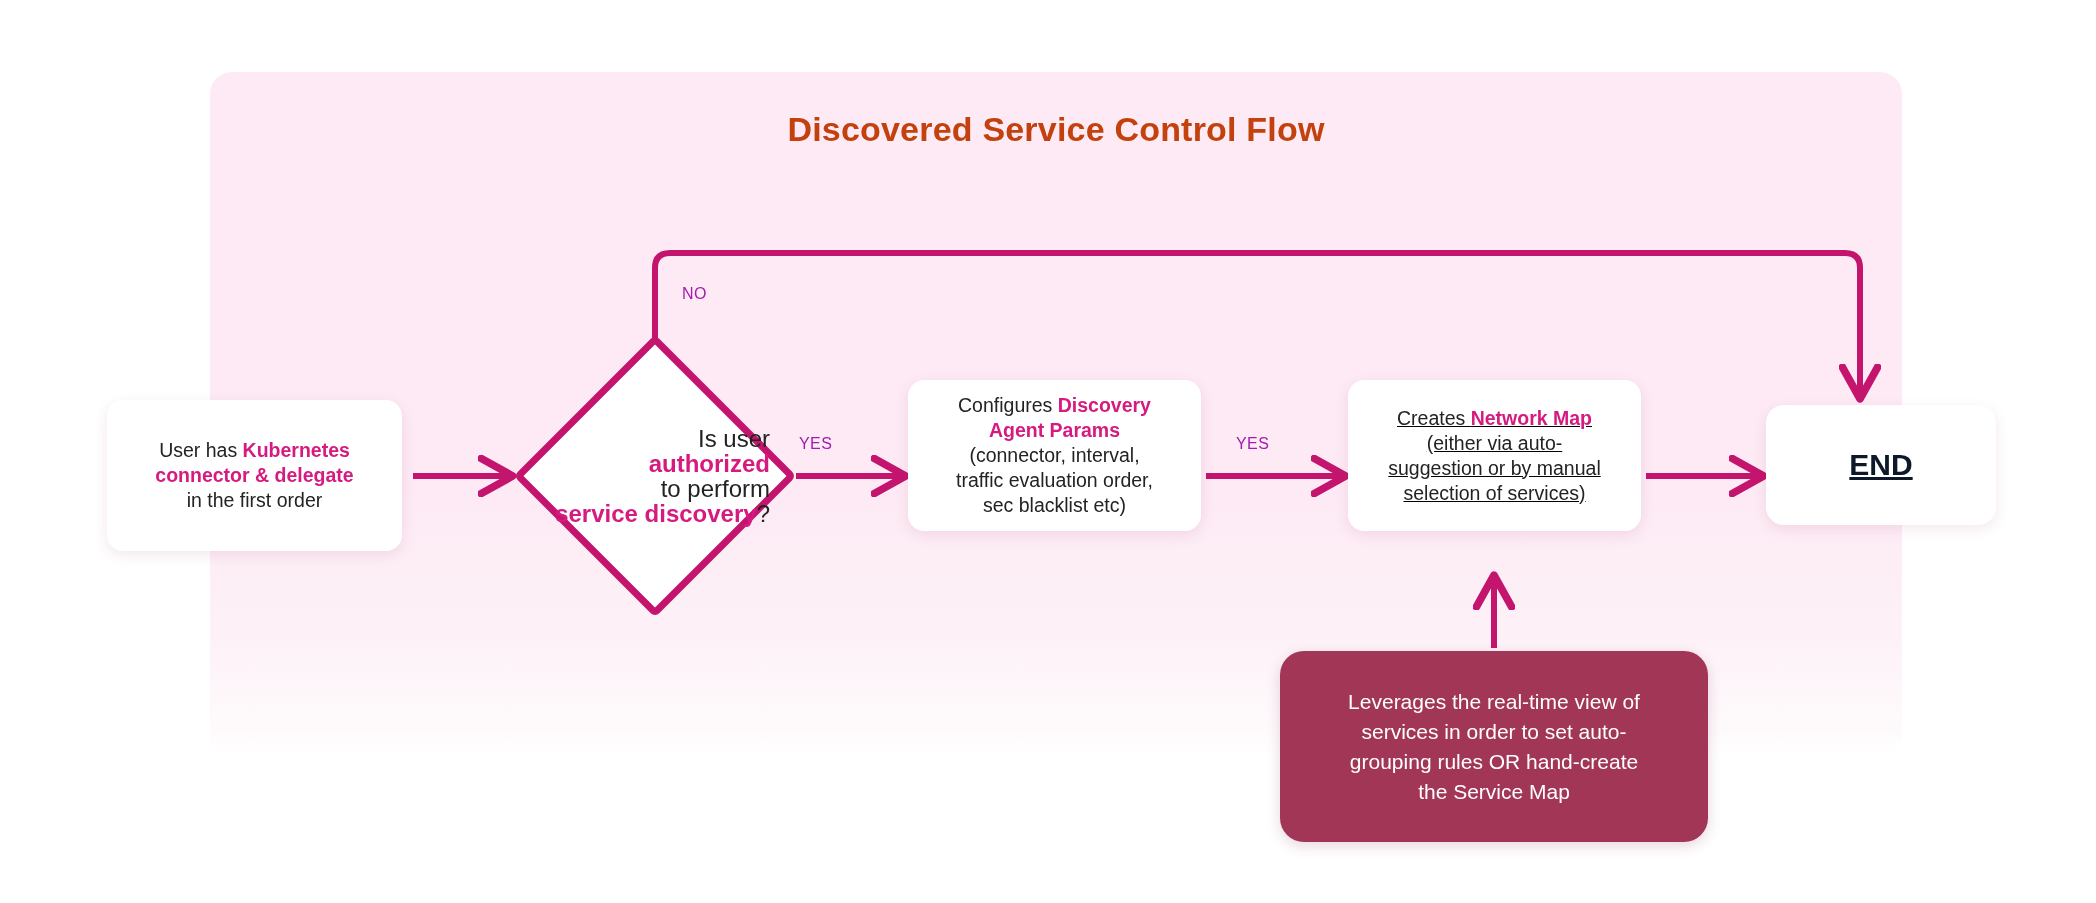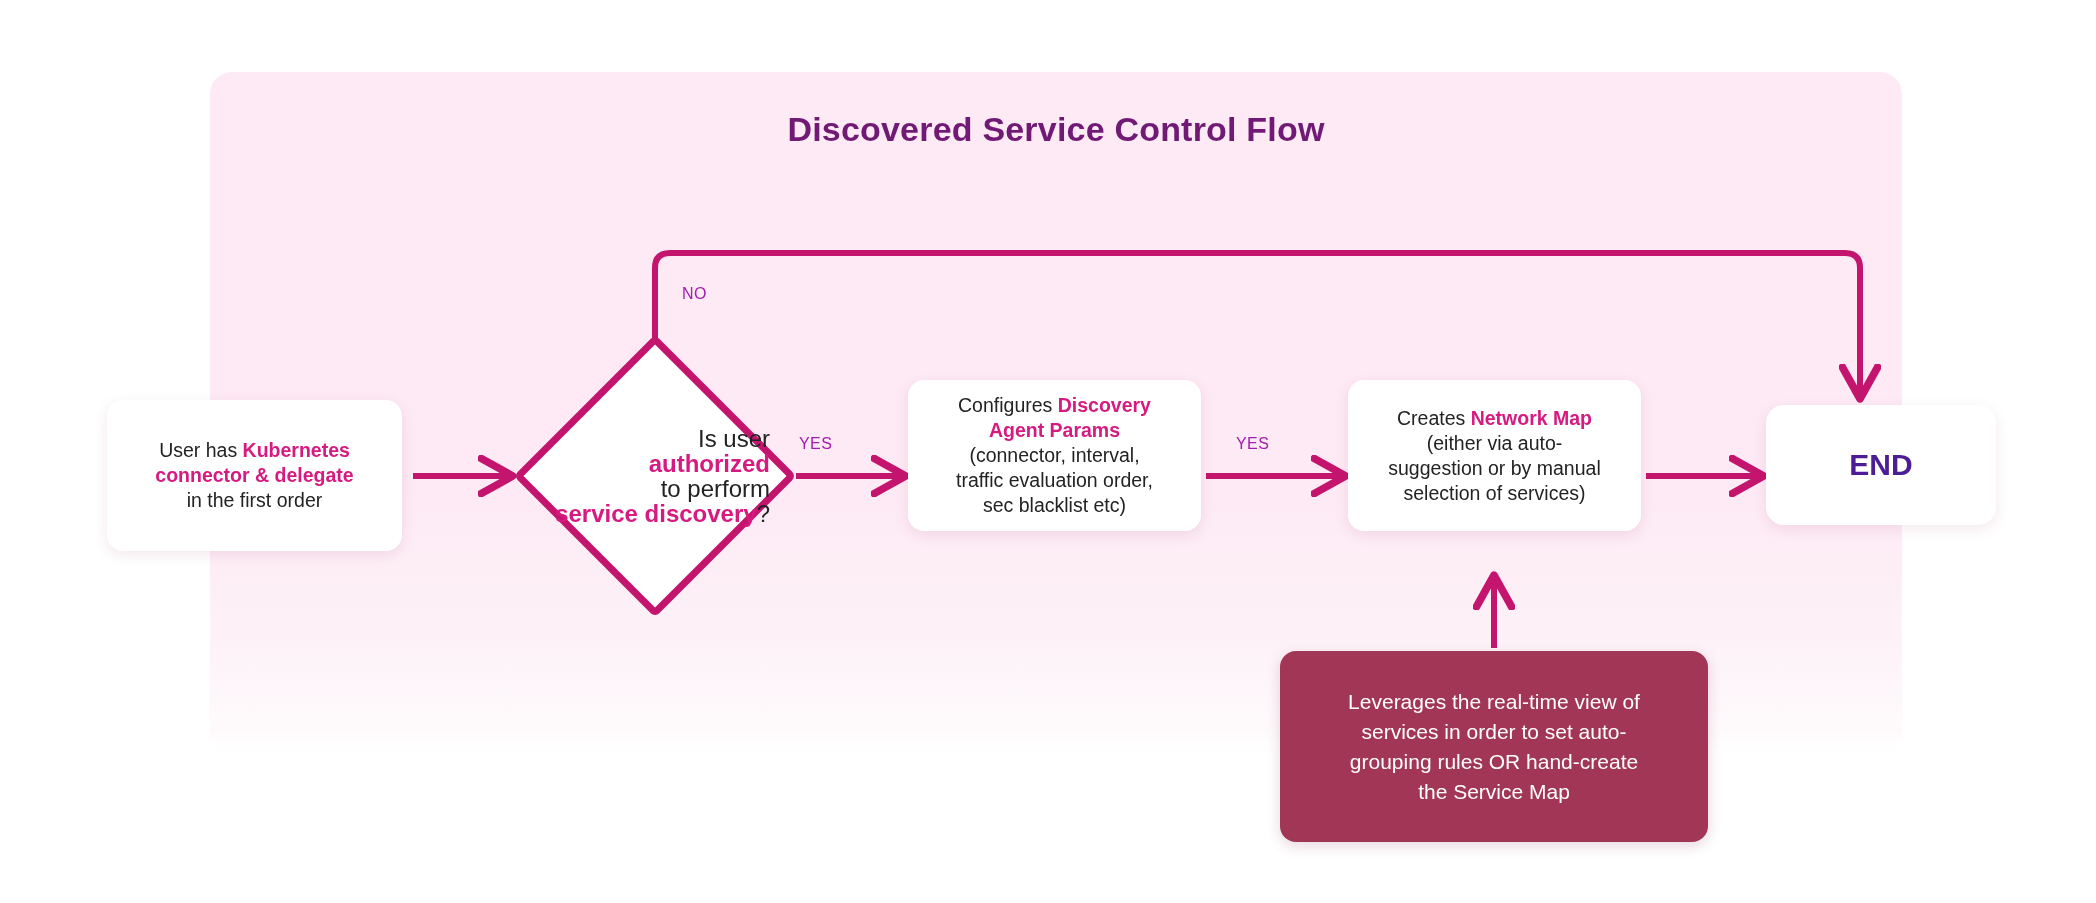--- a/index.html
+++ b/index.html
@@ -35,21 +35,21 @@
   }
   
   #title {
     position: absolute;
     left: 210px;
     top: 110px;
     width: 1692px;
     text-align: center;
     font-size: 34px;
     font-weight: bold;
-    color: #701a75;
+    color: #c2410c;
     letter-spacing: 0.2px;
   }
   
   #wires {
     position: absolute;
     left: 0;
     top: 0;
     width: 2096px;
     height: 903px;
     pointer-events: none;
@@ -70,39 +70,40 @@
     font-size: 19.5px;
     line-height: 25px;
     color: #232323;
     text-align: center;
   }
   .hl { color: #d61a7f; font-weight: bold; }
 
   
   #node-start { left: 107px; top: 400px; width: 295px; height: 151px; }
   #node-params { left: 908px; top: 380px; width: 293px; height: 151px; justify-content: center; }
-  #node-netmap { left: 1348px; top: 380px; width: 293px; height: 151px; }
+  #node-netmap { left: 1348px; top: 380px; width: 293px; height: 151px; text-decoration: underline; }
 
   #node-end {
     left: 1766px; top: 405px; width: 230px; height: 120px;
     border-radius: 18px;
   }
   #node-end .txt {
     font-size: 30px;
     font-weight: bold;
-    color: #4c1d95;
+    color: #0f172a;
     line-height: 34px;
+    text-decoration: underline;
   }
 
   
   #node-note {
     position: absolute;
     left: 1280px; top: 651px; width: 428px; height: 191px;
     background: #a13657;
-    border-radius: 16px;
+    border-radius: 24px;
     box-shadow: 0 4px 14px rgba(120, 30, 70, 0.18);
     display: flex;
     align-items: center;
     justify-content: center;
     box-sizing: border-box;
     padding: 10px 6px;
   }
   #node-note .txt {
     font-size: 21px;
     line-height: 30px;

